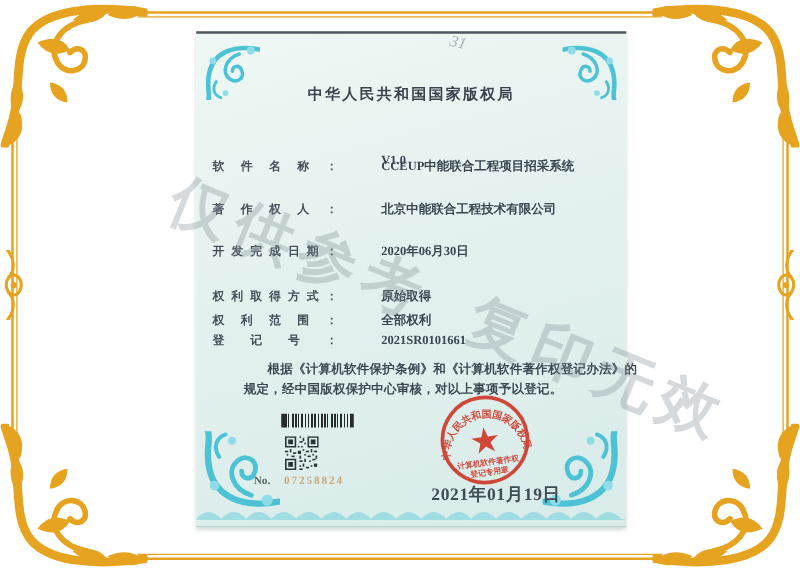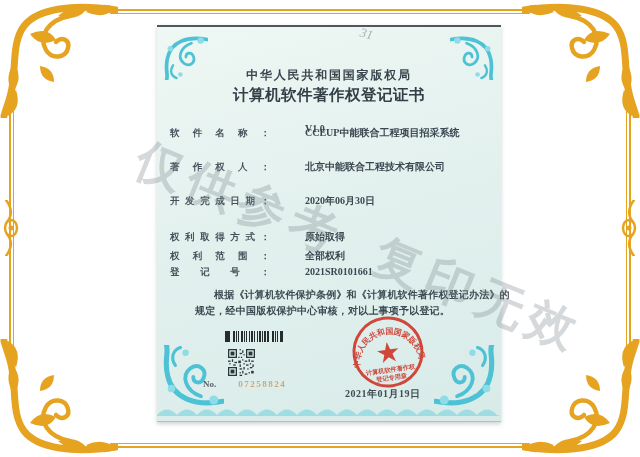--- a/index.html
+++ b/index.html
@@ -55,25 +55,25 @@
   .stmt1{top:261px;text-indent:19px;}
   .stmt2{top:277px;}
 
   .barcode{position:absolute;left:68px;top:304px;width:52px;height:11px;
      background:repeating-linear-gradient(90deg,#262b2e 0 1.5px,transparent 1.5px 2.6px,
        #262b2e 2.6px 3.4px,transparent 3.4px 5.2px,#262b2e 5.2px 6.8px,transparent 6.8px 7.8px);
      border-left:3px solid #262b2e;border-right:3px solid #262b2e;}
   .qr{position:absolute;left:71px;top:322px;width:27px;height:27px;}
   .serial{position:absolute;left:46px;top:352px;font-size:9px;white-space:nowrap;}
   .serial-label{color:#5a6468;font-weight:bold;}
-  .serial-num{color:rgba(201,143,79,.75);font-weight:bold;letter-spacing:1.5px;margin-left:22px;text-align:center;}
+  .serial-num{color:rgba(201,143,79,.75);font-weight:bold;letter-spacing:1.5px;margin-left:11px;text-align:center;}
 
   .stamp{position:absolute;left:193px;top:287px;width:76px;height:76px;
          transform:rotate(-8deg);opacity:.92;}
-  .issue-date{position:absolute;left:188px;top:360px;font-size:10px;font-weight:bold;
+  .issue-date{position:absolute;left:188px;top:360px;font-size:14px;font-weight:bold;
               color:#3f4c54;letter-spacing:.5px;text-align:right;}
 
   
   .watermark{position:absolute;left:150px;top:128px;transform:rotate(22deg);
      transform-origin:left top;font-size:48px;font-weight:bold;letter-spacing:7px;
      word-spacing:18px;color:rgba(125,138,142,.32);white-space:nowrap;z-index:5;
      pointer-events:none;font-family:"Liberation Serif","DejaVu Serif",serif;}
   .hand-note{position:absolute;left:360px;top:26px;font-size:13px;font-style:italic;
      color:rgba(100,110,118,.5);transform:rotate(14deg);z-index:4;}
 </style>
@@ -211,21 +211,20 @@
         <circle cx="42" cy="7" r="3.5"></circle>
           <circle cx="9" cy="16" r="3"></circle>
           <circle cx="20" cy="44" r="2.5"></circle>
       </g>
     </svg>
     <svg class="bottom-wave" viewBox="0 0 344 14" preserveAspectRatio="none">
       <path fill="rgba(100,205,220,.5)" d="M0,13 q10,-11 20,0 q10,-11 20,0 q10,-11 20,0 q10,-11 20,0 q10,-11 20,0 q10,-11 20,0 q10,-11 20,0 q10,-11 20,0 q10,-11 20,0 q10,-11 20,0 q10,-11 20,0 q10,-11 20,0 q10,-11 20,0 q10,-11 20,0 q10,-11 20,0 q10,-11 20,0 q10,-11 20,0 L344,14 L0,14 Z"></path>
     </svg>
 
     <div class="authority">中华人民共和国国家版权局</div>
-    <div class="cert-title">计算机软件著作权登记证书</div>
 
     <div class="field-row" style="top:99px;">
       <span class="field-label">软件名称：</span><span class="field-value">CCEUP中能联合工程项目招采系统</span>
     </div>
     <div class="version-line">V1.0</div>
     <div class="field-row" style="top:133px;">
       <span class="field-label">著作权人：</span><span class="field-value">北京中能联合工程技术有限公司</span>
     </div>
     <div class="field-row" style="top:167px;">
       <span class="field-label">开发完成日期：</span><span class="field-value">2020年06月30日</span>

